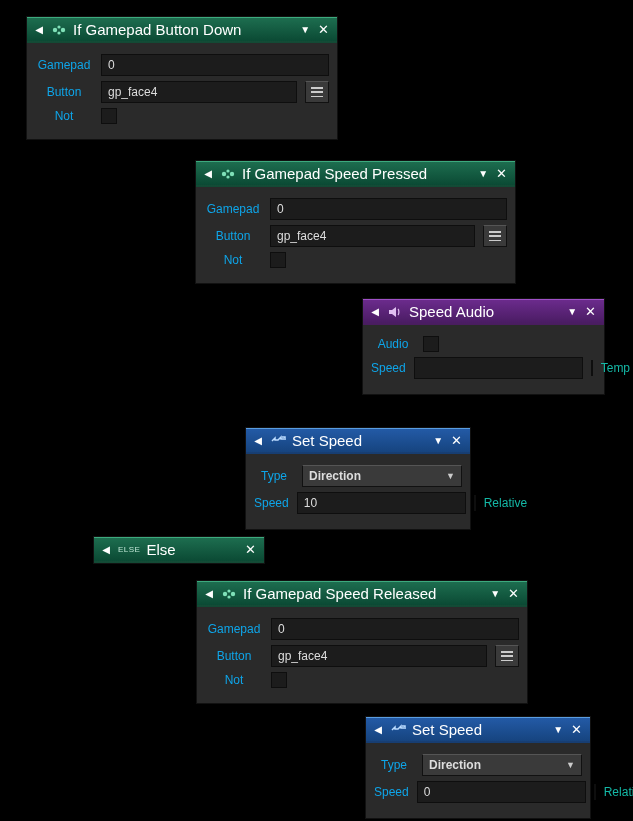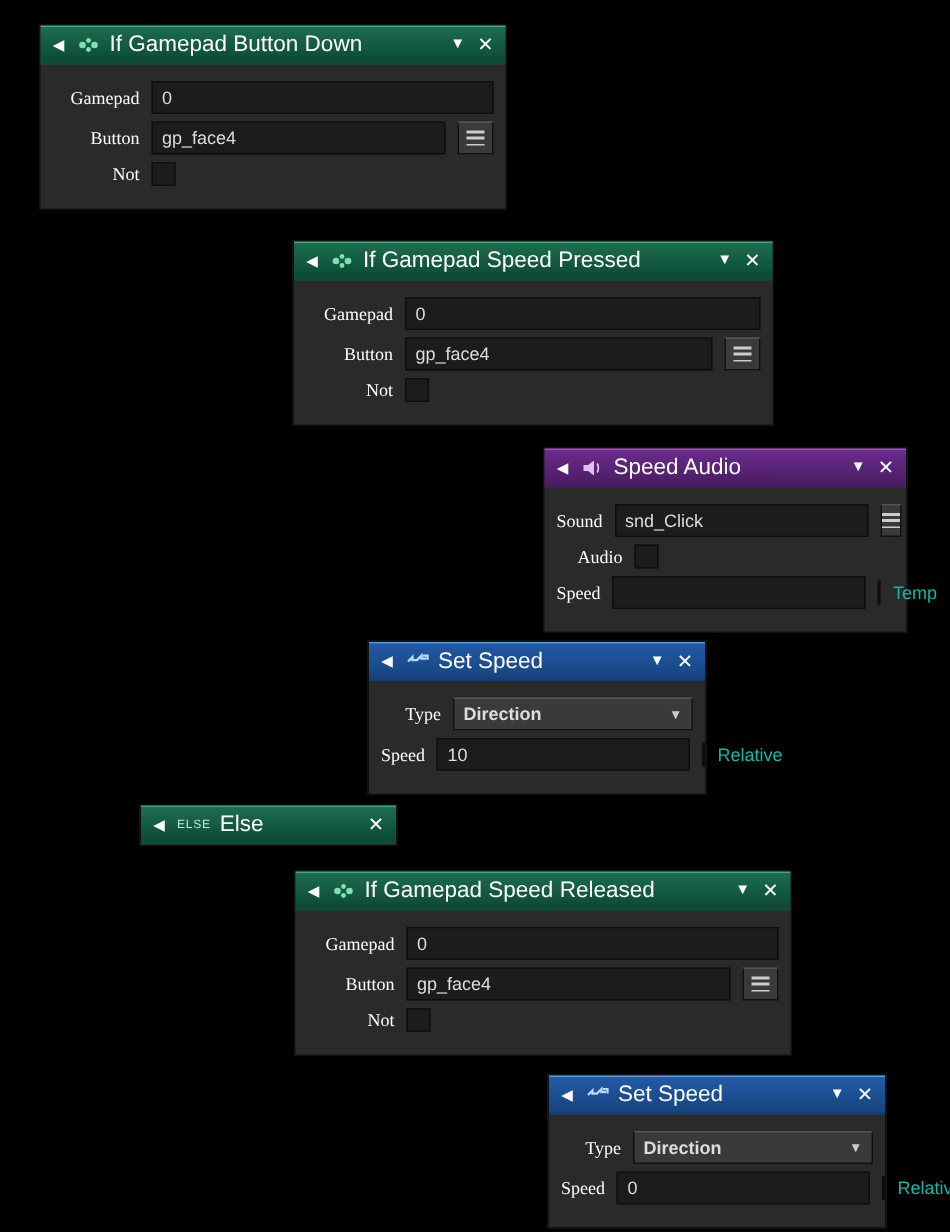--- a/index.html
+++ b/index.html
@@ -74,24 +74,23 @@
     padding: 6px 8px 10px 8px;
   }
   .row {
     display: flex;
     align-items: center;
     margin: 5px 0;
     gap: 8px;
   }
   .label {
     width: 58px;
-    text-align: right;
-    color: #ffffff;
+    text-align: center;
+    color: #0ea5e9;
     font-size: 12px;
-    font-family: Liberation Serif, serif;
   }
   .input {
     flex: 1;
     background: #1c1c1c;
     border: 1px solid #0e0e0e;
     height: 22px;
     padding: 2px 6px;
     color: #ddd;
     font-size: 12px;
   }
@@ -224,31 +223,20 @@
           <path d="M2 6v4h3l4 3V3L5 6H2z" fill="#e0c0f0"></path>
           <path d="M11 5c1.2 1 1.2 5 0 6" stroke="#e0c0f0" stroke-width="1.2" fill="none"></path>
         </svg>
     </span>
     <span class="header-title">Speed Audio</span>
     <span class="dropdown-caret">▼</span>
     <span class="close-x">✕</span>
   </div>
   <div class="node-body">
     <div class="row">
-      <span class="label" style="width:44px">Sound</span>
-      <input class="input" value="snd_Click" style="">
-      <div class="icon-btn">
-          <div class="list-lines">
-            <span></span>
-            <span></span>
-            <span></span>
-          </div>
-        </div>
-    </div>
-    <div class="row">
       <span class="label" style="width:44px">Audio</span>
       <div class="checkbox"></div>
     </div>
     <div class="row">
       <span class="label" style="width:44px">Speed</span>
       <input class="input" value="" style="">
       <div class="checkbox"></div>
       <span class="trailing-label">Temp</span>
     </div>
   </div>

